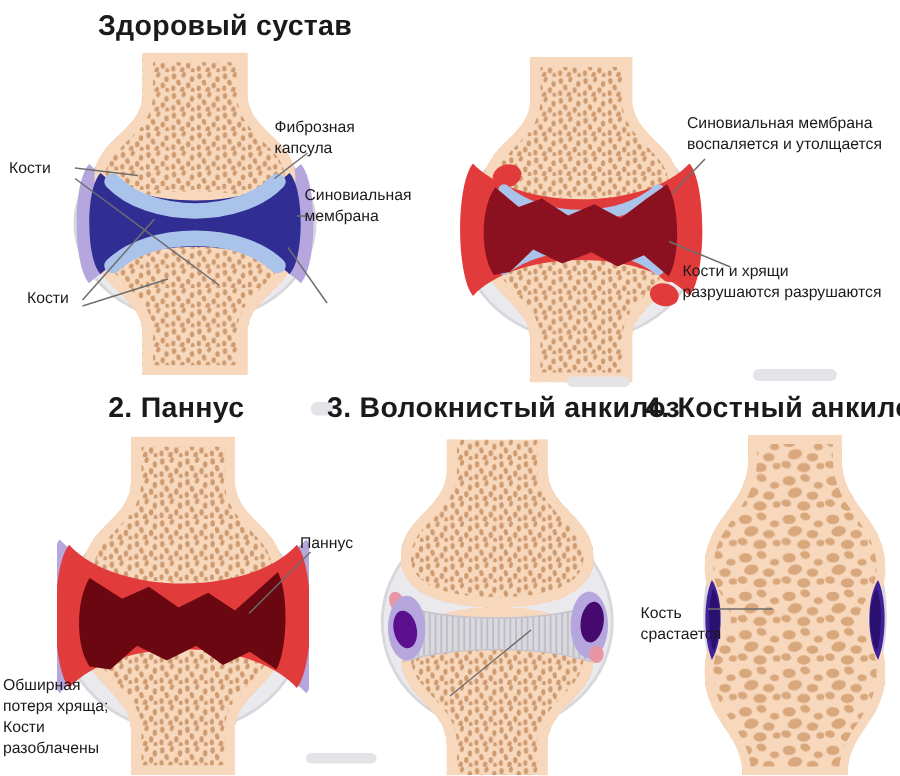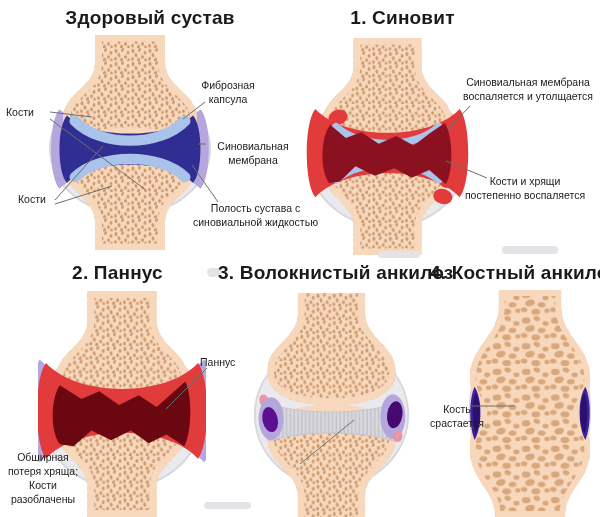--- a/index.html
+++ b/index.html
@@ -1,20 +1,20 @@
 <!DOCTYPE html>
 <html><head>
 <meta charset="utf-8">
 <style>
   html,body{margin:0;padding:0;background:#fff;}
   #stage{position:relative;width:600px;height:517px;background:#fff;overflow:hidden;
          font-family:"Liberation Sans","DejaVu Sans",sans-serif;color:#1a1a1a;}
   .title{position:absolute;font-weight:bold;font-size:19px;text-align:center;letter-spacing:.2px;white-space:nowrap;}
   .lbl{position:absolute;font-size:10.5px;line-height:1.32;white-space:pre-line;}
-  .center{text-align:center;}
+  .center{}
   .joint{position:absolute;}
   .shadow{position:absolute;background:#e4e3e7;border-radius:6px;}
   svg{display:block;}
   #lines{position:absolute;left:0;top:0;pointer-events:none;}
 </style>
 </head>
 <body>
 
 <div id="stage">
 
@@ -180,37 +180,34 @@
       <line x1="472" y1="406" x2="515" y2="406"></line>
     </g>
   </svg>
 
   <div class="shadow" style="left:378px;top:251px;width:42px;height:7px"></div>
   <div class="shadow" style="left:502px;top:246px;width:56px;height:8px"></div>
   <div class="shadow" style="left:207px;top:268px;width:15px;height:9px"></div>
   <div class="shadow" style="left:204px;top:502px;width:47px;height:7px"></div>
 
   <div class="title" style="left:40px;top:7px;width:220px">Здоровый сустав</div>
-  <div class="title" style="left:325px;top:7px;width:155px">1. Синовит</div>
   <div class="title" style="left:50px;top:262px;width:135px">2. Паннус</div>
   <div class="title" style="left:218px;top:262px;width:210px">3. Волокнистый анкилоз</div>
   <div class="title" style="left:430px;top:262px;width:165px">4. Костный анкилоз</div>
 
   <div class="lbl" style="left:6px;top:106px;width:40px">Кости</div>
   <div class="lbl" style="left:18px;top:193px;width:40px">Кости</div>
   <div class="lbl center" style="left:183px;top:79px;width:90px">Фиброзная
 капсула</div>
-  <div class="lbl center" style="left:203px;top:140px;width:100px">Синовиальная
+  <div class="lbl center" style="left:203px;top:124px;width:100px">Синовиальная
 мембрана</div>
-  <div class="lbl center" style="left:188px;top:202px;width:135px">Полость сустава с
-синовиальной жидкостью</div>
   <div class="lbl center" style="left:458px;top:76px;width:140px">Синовиальная мембрана
 воспаляется и утолщается</div>
   <div class="lbl center" style="left:455px;top:175px;width:140px">Кости и хрящи
-постепенно воспаляется</div>
+разрушаются разрушаются</div>
   <div class="lbl" style="left:200px;top:356px;width:46px">Паннус</div>
   <div class="lbl center" style="left:2px;top:451px;width:82px">Обширная
 потеря хряща;
 Кости
 разоблачены</div>
   <div class="lbl center" style="left:427px;top:403px;width:60px">Кость
 срастается</div>
 
 </div>
 

